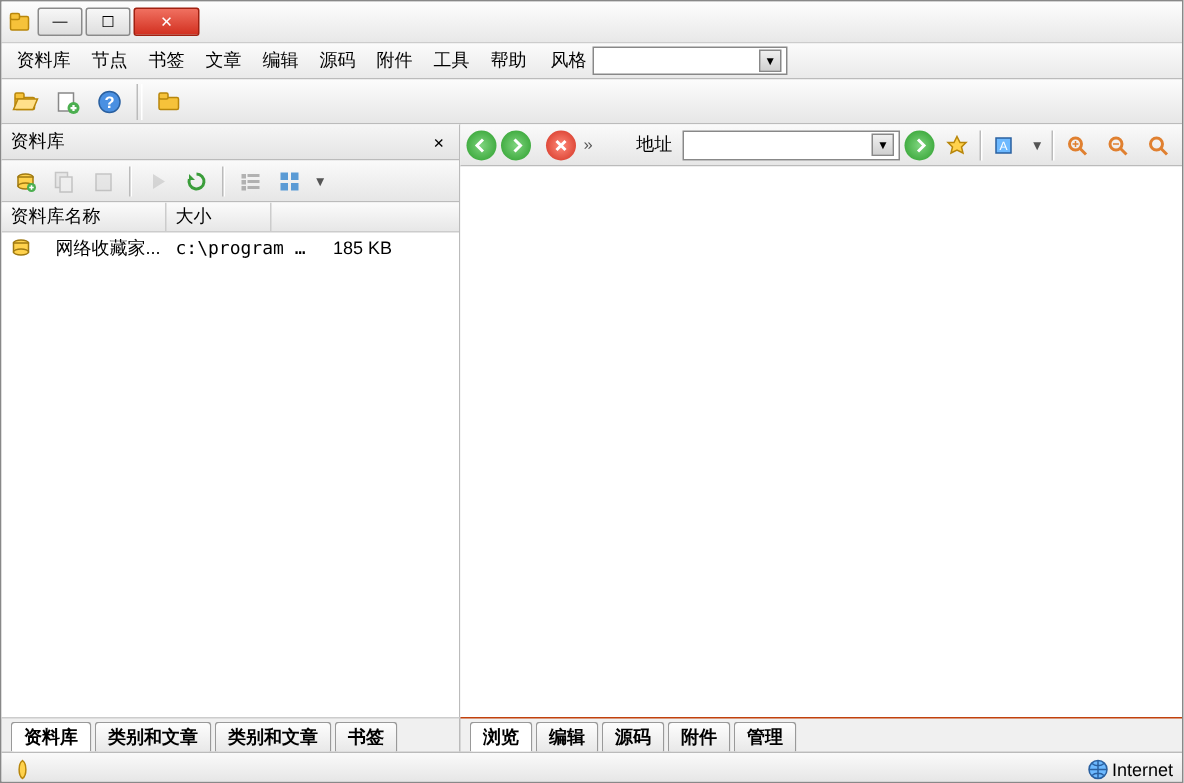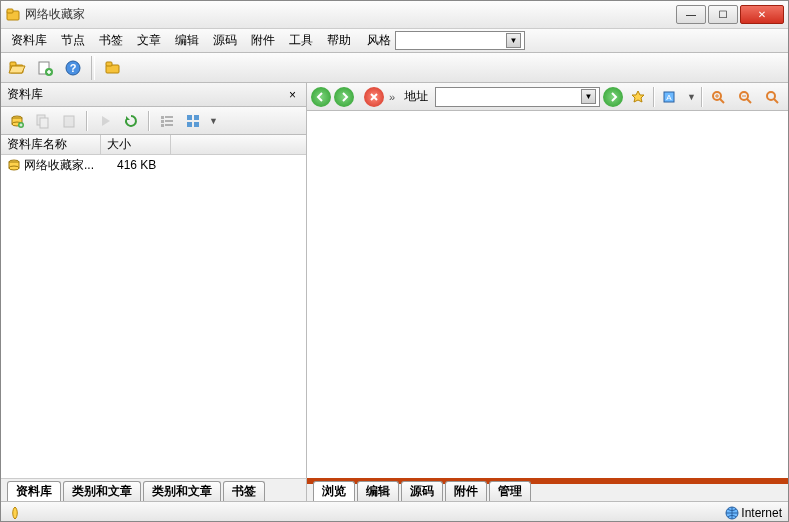--- a/index.html
+++ b/index.html
@@ -25,45 +25,44 @@
 .lefttoolbar { height: 28px; background: linear-gradient(#fafafa,#e6e6e6); border-bottom:1px solid #bbb; display:flex; align-items:center; padding:0 4px; gap:2px;}
 .lefttoolbar .tsep { width:2px; height:20px; border-left:1px solid #bbb; border-right:1px solid #fff; margin:0 3px;}
 .table { flex:1; background:#fff; overflow:auto; }
 .thead { display:flex; background:linear-gradient(#fbfbfb,#e7e7e7); border-bottom:1px solid #ccc; height:20px; }
 .th { border-right:1px solid #ccc; padding:2px 6px; font-size:12px; display:flex; align-items:center;}
 .trow { display:flex; height:20px; align-items:center;}
 .td { padding:2px 6px; font-size:12px; overflow:hidden; white-space:nowrap; text-overflow:ellipsis;}
 .rightpanel { flex:1; display:flex; flex-direction:column; background:#fff;}
 .addrbar { height: 28px; background: linear-gradient(#fafafa,#e6e6e6); border-bottom:1px solid #bbb; display:flex; align-items:center; padding:0 4px; gap:3px;}
 .roundbtn { width:20px; height:20px; border-radius:10px; display:flex; align-items:center; justify-content:center; color:#fff; font-weight:bold; font-size:11px;}
-.addr-label { padding:0 4px;}
+.addr-label { padding:0 4px;margin-left:20px;}
 .addr-input { flex:1; height:20px; border:1px solid #888; background:#fff; padding:0 3px; display:flex; align-items:center; justify-content:space-between;}
 .addr-input .arrow { width:15px; height:15px; border:1px solid #888; background:linear-gradient(#f0f0f0,#d0d0d0); display:flex;align-items:center;justify-content:center; font-size:8px;}
 .browsearea { flex:1; background:#fff; }
 .bottomtabs { height: 23px; display:flex; background: #f0f0f0; }
 .tab { padding: 2px 8px; border:1px solid #999; border-bottom:none; background:linear-gradient(#fdfdfd,#e8e8e8); border-radius:3px 3px 0 0; font-size:12px; height:20px; display:flex; align-items:center;font-weight:bold;}
 .tab.active { background:#fff; font-weight:bold; }
 .leftstrip { width:306px; border-right:1px solid #bbb; display:flex; align-items:flex-end; padding:0 6px; gap:2px; border-top:1px solid #ccc;}
-.rightstrip { flex:1; display:flex; align-items:flex-end; padding:0 6px; gap:2px; border-top:6px solid #c2410c;}
+.rightstrip { flex:1; display:flex; align-items:flex-end; padding:0 6px; gap:2px; border-top:1px solid #c2410c;}
 .statusbar { height:22px; background: linear-gradient(#fafafa,#e4e4e4); border-top:1px solid #bbb; display:flex; align-items:center; padding:0 6px; justify-content:space-between;}
 .status-right { display:flex; align-items:center; gap:2px;}
 svg { display:block; }
 .chev { font-size:9px; color:#555; padding:0 2px;}
 </style>
 </head>
 <body>
 
 <div class="titlebar">
   <span class="title-icon">
     <svg width="16" height="16">
         <rect x="2" y="4" width="12" height="9" rx="1" fill="#f6c23a" stroke="#b8860b"></rect>
         <rect x="2" y="2" width="6" height="4" rx="1" fill="#f6c23a" stroke="#b8860b"></rect>
       </svg>
   </span>
-  <span class="title">网络收藏家</span>
   <div class="winbtns">
     <div class="winbtn">—</div>
     <div class="winbtn">☐</div>
     <div class="winbtn close">✕</div>
   </div>
 </div>
 
 <div class="menubar">
   <span class="menuitem">资料库</span>
   <span class="menuitem">节点</span>
@@ -168,35 +167,36 @@
             <rect x="2" y="2" width="5" height="5" fill="#5b9bd5"></rect>
             <rect x="9" y="2" width="5" height="5" fill="#5b9bd5"></rect>
             <rect x="2" y="9" width="5" height="5" fill="#5b9bd5"></rect>
             <rect x="9" y="9" width="5" height="5" fill="#5b9bd5"></rect>
           </svg>
         </div>
       <span class="chev">▼</span>
     </div>
     <div class="table">
       <div class="thead">
-        <div class="th" style="width:100px">资料库名称</div>
+        <div class="th" style="width:110px">资料库名称</div>
         <div class="th" style="width:70px">大小</div>
       </div>
       <div class="trow">
-        <div class="td" style="width:110px;display:flex;align-items:center;gap:3px">
+        <div class="td" style="width:110px;display:flex;align-items:center;gap:16px">
           <span>
               <svg width="14" height="14">
                 <ellipse cx="7" cy="4" rx="5" ry="2" fill="#ffd24d" stroke="#a07a10"></ellipse>
                 <rect x="2" y="4" width="10" height="6" fill="#ffd24d" stroke="#a07a10"></rect>
                 <ellipse cx="7" cy="10" rx="5" ry="2" fill="#ffd24d" stroke="#a07a10"></ellipse>
               </svg>
             </span>
           <span>网络收藏家...</span>
         </div>
-        <div class="td" style="width:70px">416 KB</div>
+        <div class="td" style="width:105px;font-family:monospace">c:\program ...</div>
+        <div class="td" style="width:70px">185 KB</div>
       </div>
     </div>
   </div>
 
   <div class="rightpanel">
     <div class="addrbar">
       <div class="roundbtn" style="background:radial-gradient(#7ed47e,#2a9d2a)">
         <svg width="12" height="12">
             <path d="M7 2 L3 6 L7 10" fill="none" stroke="#fff" stroke-width="2"></path>
           </svg>

